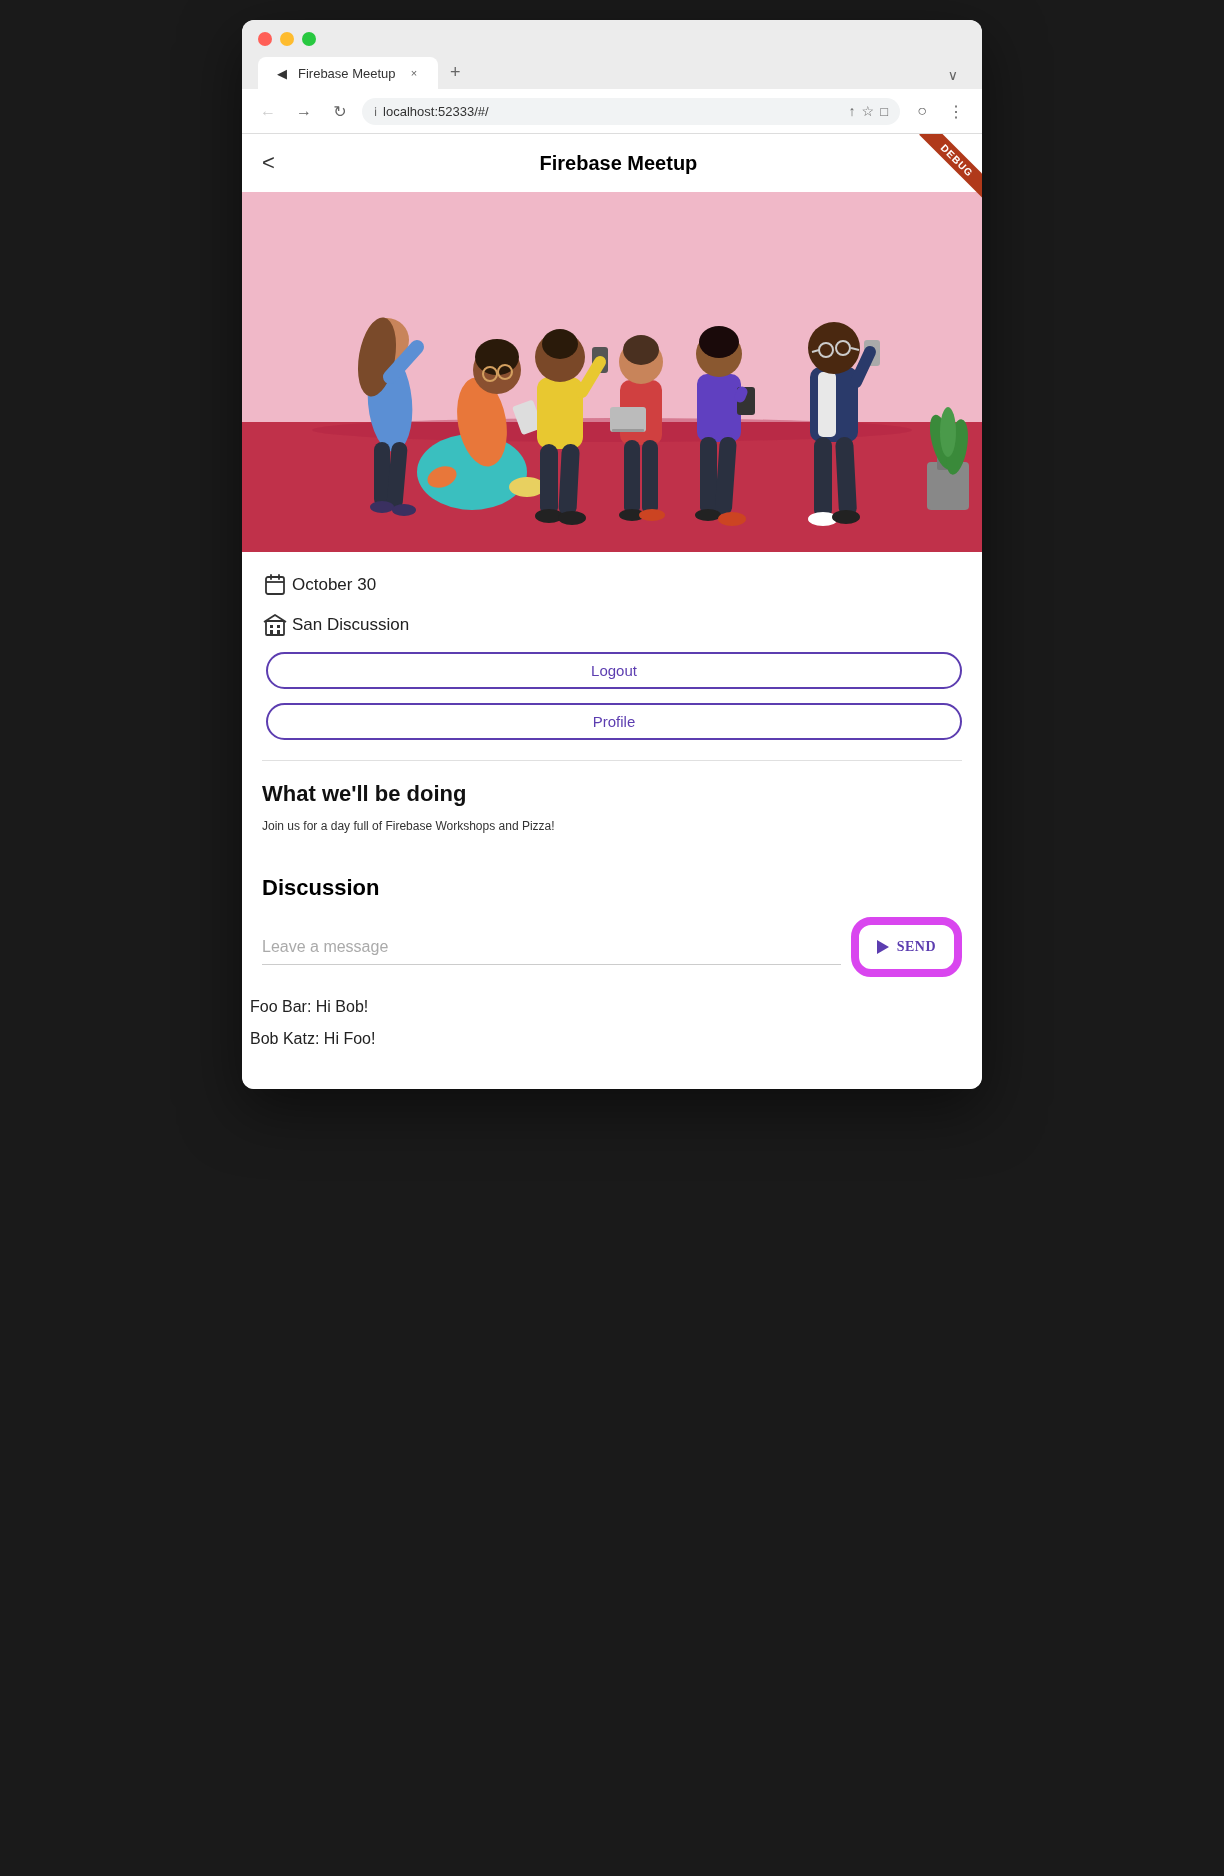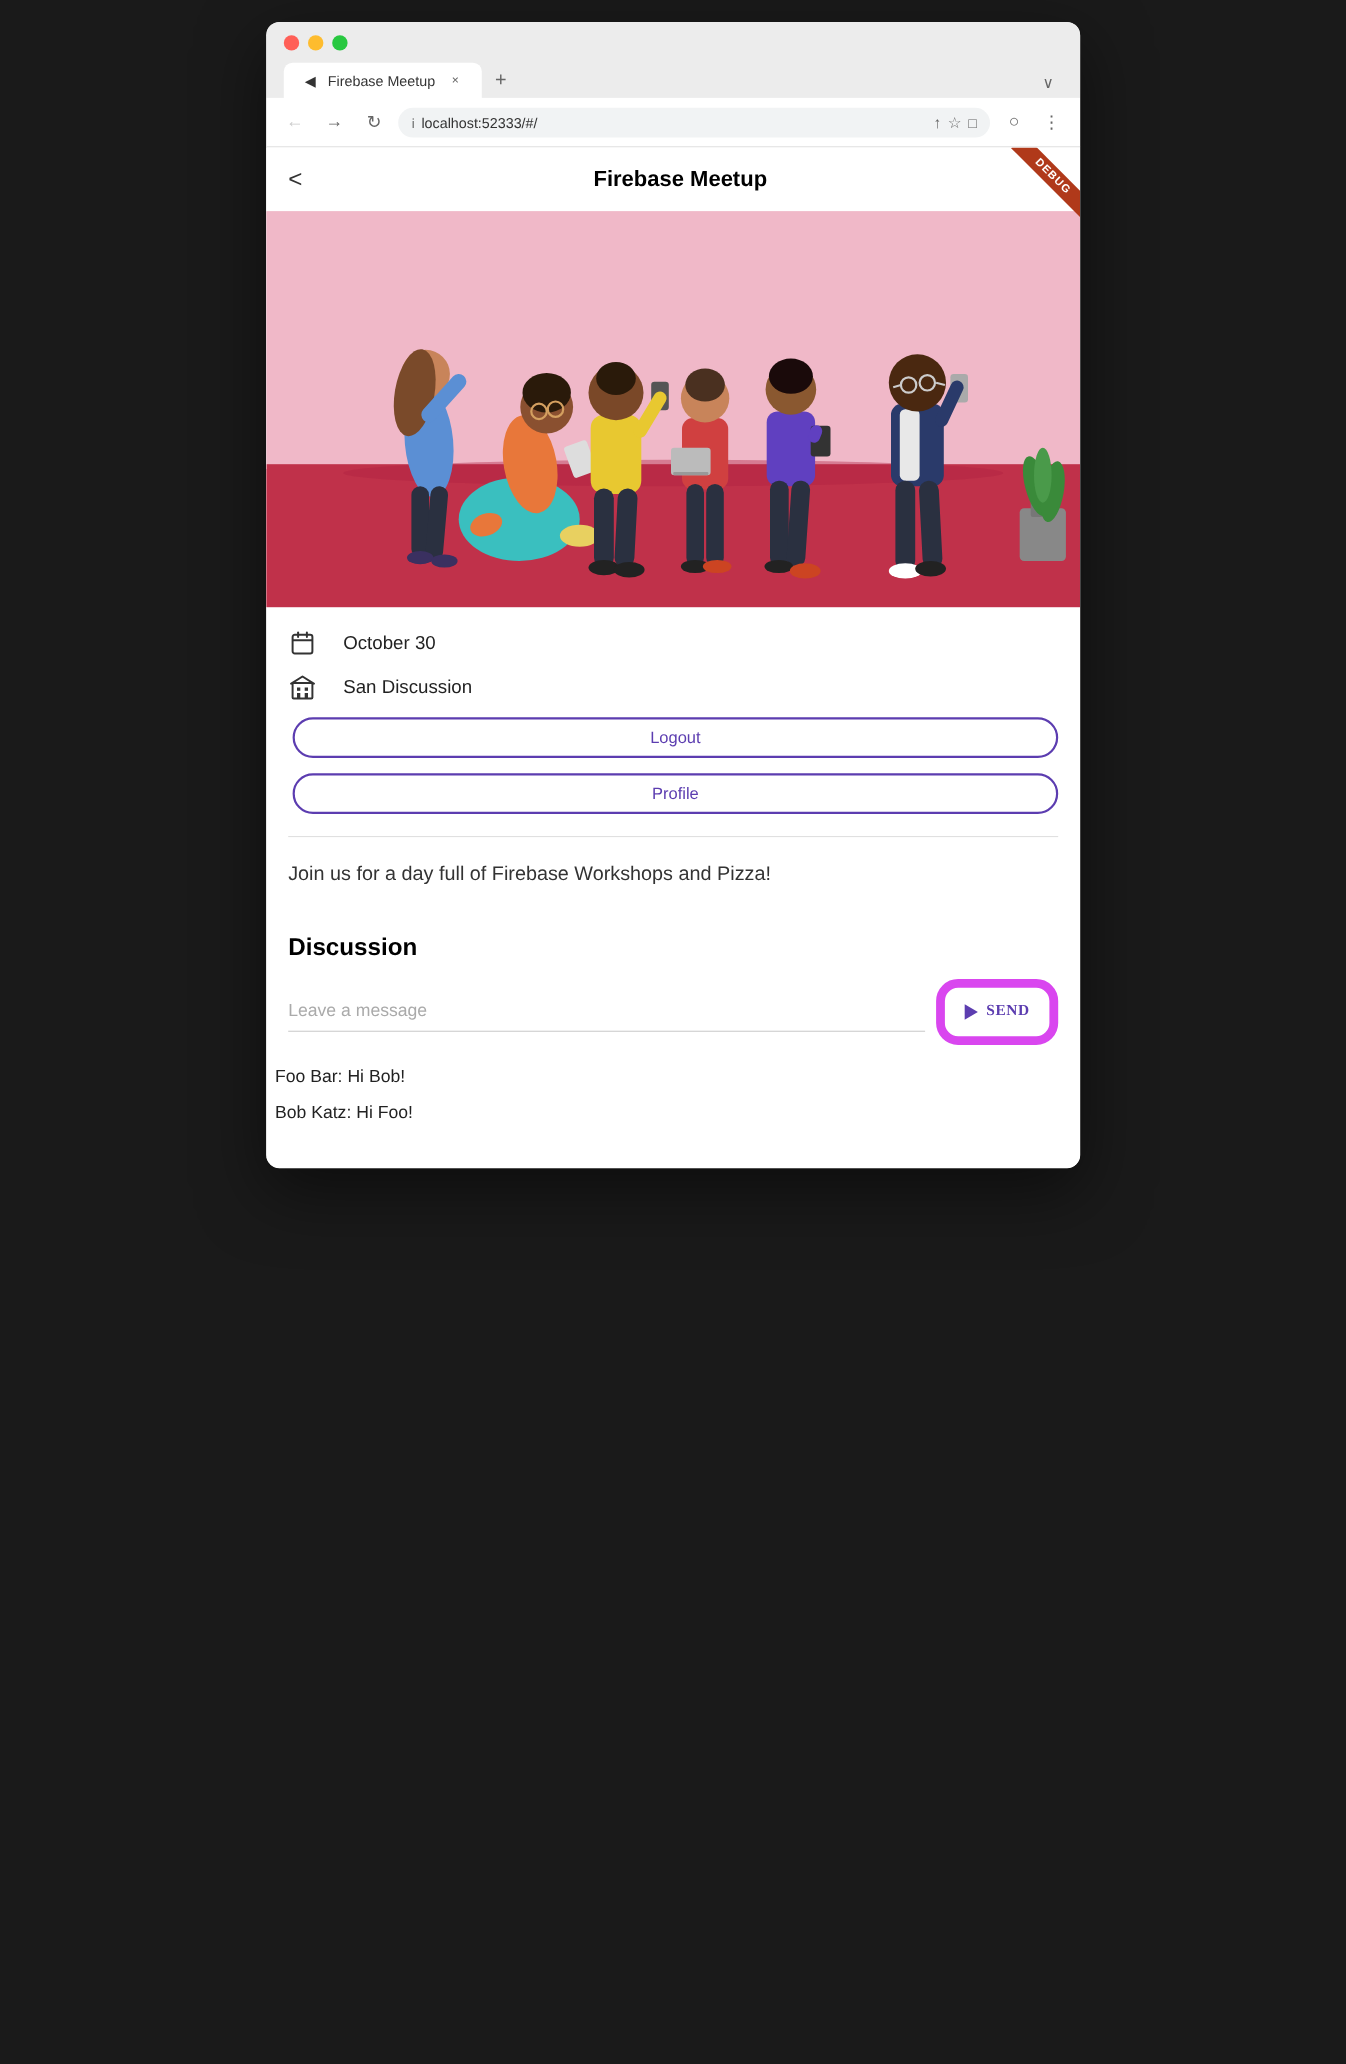--- a/index.html
+++ b/index.html
@@ -217,21 +217,21 @@
       position: relative;
     }
 
     
     .event-info {
       padding: 20px 20px 0;
     }
     .info-row {
       display: flex;
       align-items: center;
-      gap: 24px;
+      gap: 4px;
       margin-bottom: 14px;
       font-size: 17px;
       color: #222;
     }
     .info-icon {
       width: 26px;
       height: 26px;
       display: flex;
       align-items: center;
       justify-content: center;
@@ -266,21 +266,21 @@
     .section {
       padding: 20px 20px 0;
     }
     .section-title {
       font-size: 22px;
       font-weight: 700;
       color: #111;
       margin-bottom: 10px;
     }
     .section-body {
-      font-size: 18px;
+      font-size: 12px;
       color: #333;
       margin-bottom: 20px;
       line-height: 1.5;
     }
 
     .discussion-title {
       font-size: 22px;
       font-weight: 700;
       color: #000000;
       margin-bottom: 16px;
@@ -547,20 +547,21 @@
 
       <div class="buttons-row">
         <button class="outline-btn">Logout</button>
         <button class="outline-btn">Profile</button>
       </div>
     </div>
 
     <div class="divider"></div>
 
     <div class="section">
+      <div class="section-title">What we'll be doing</div>
       <div class="section-body">Join us for a day full of Firebase Workshops and Pizza!</div>
     </div>
 
     <div class="section">
       <div class="discussion-title">Discussion</div>
 
       <div class="message-input-row">
         <input class="message-input" type="text" placeholder="Leave a message" style="">
         <button class="send-btn">
           <span class="send-icon"></span>

